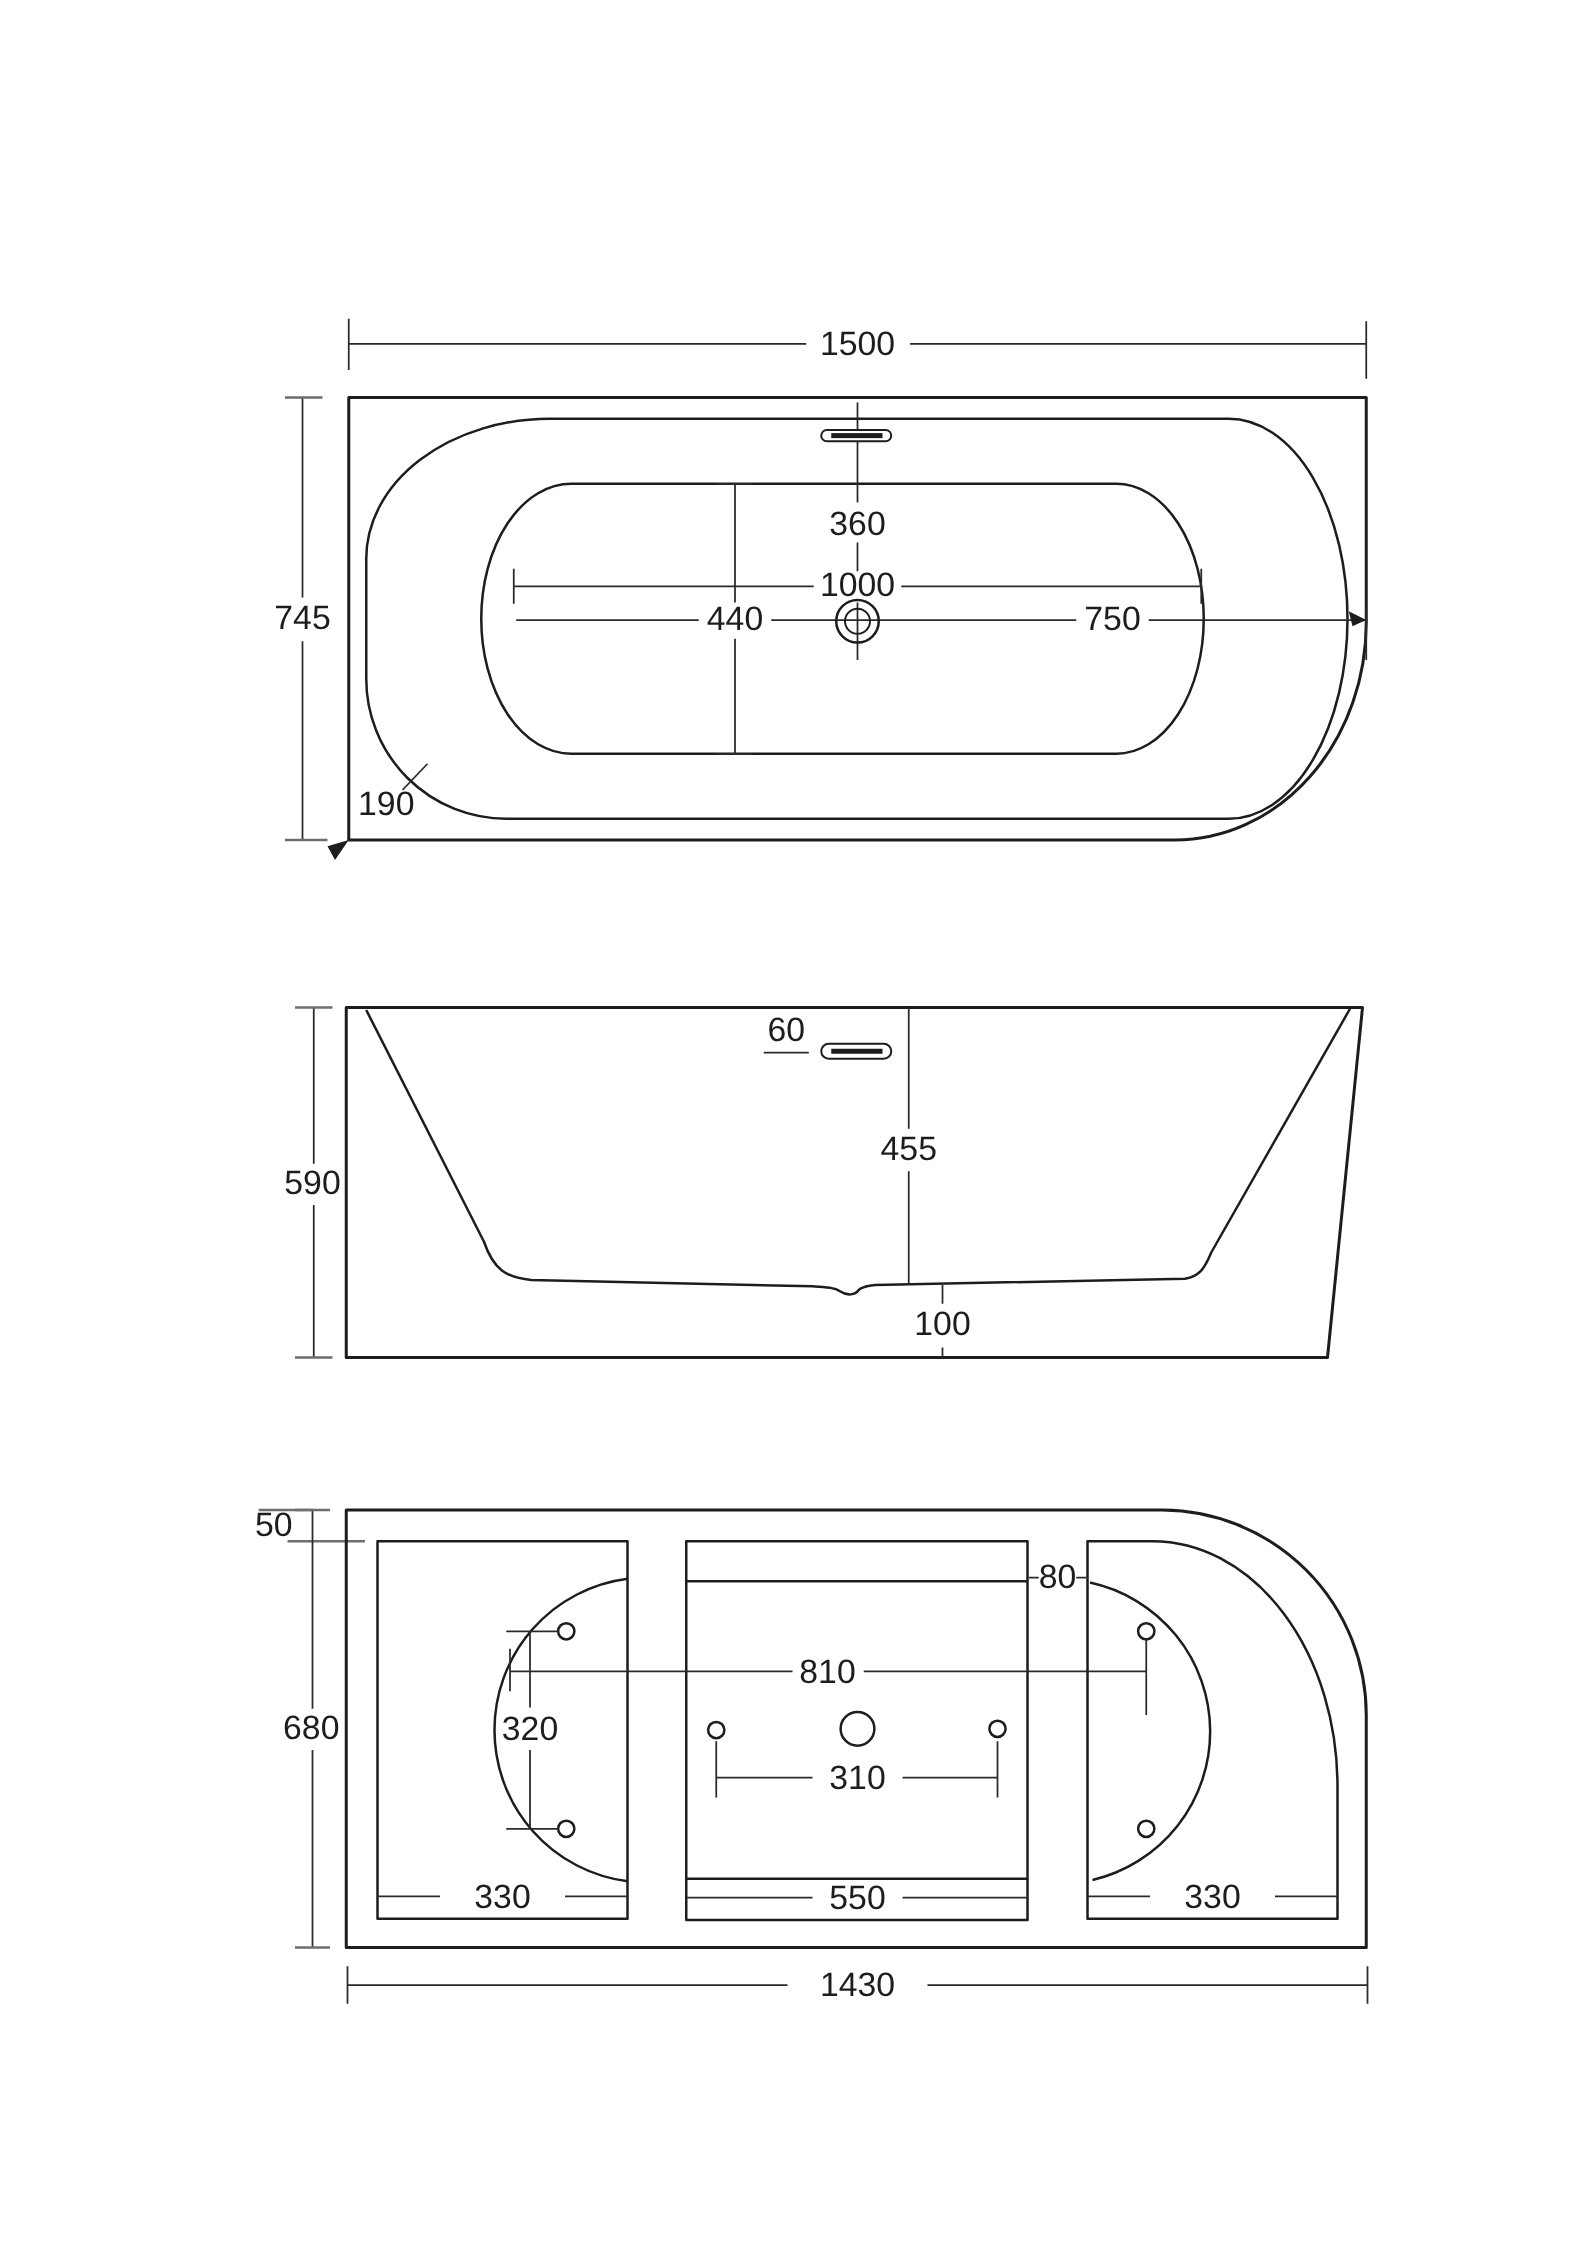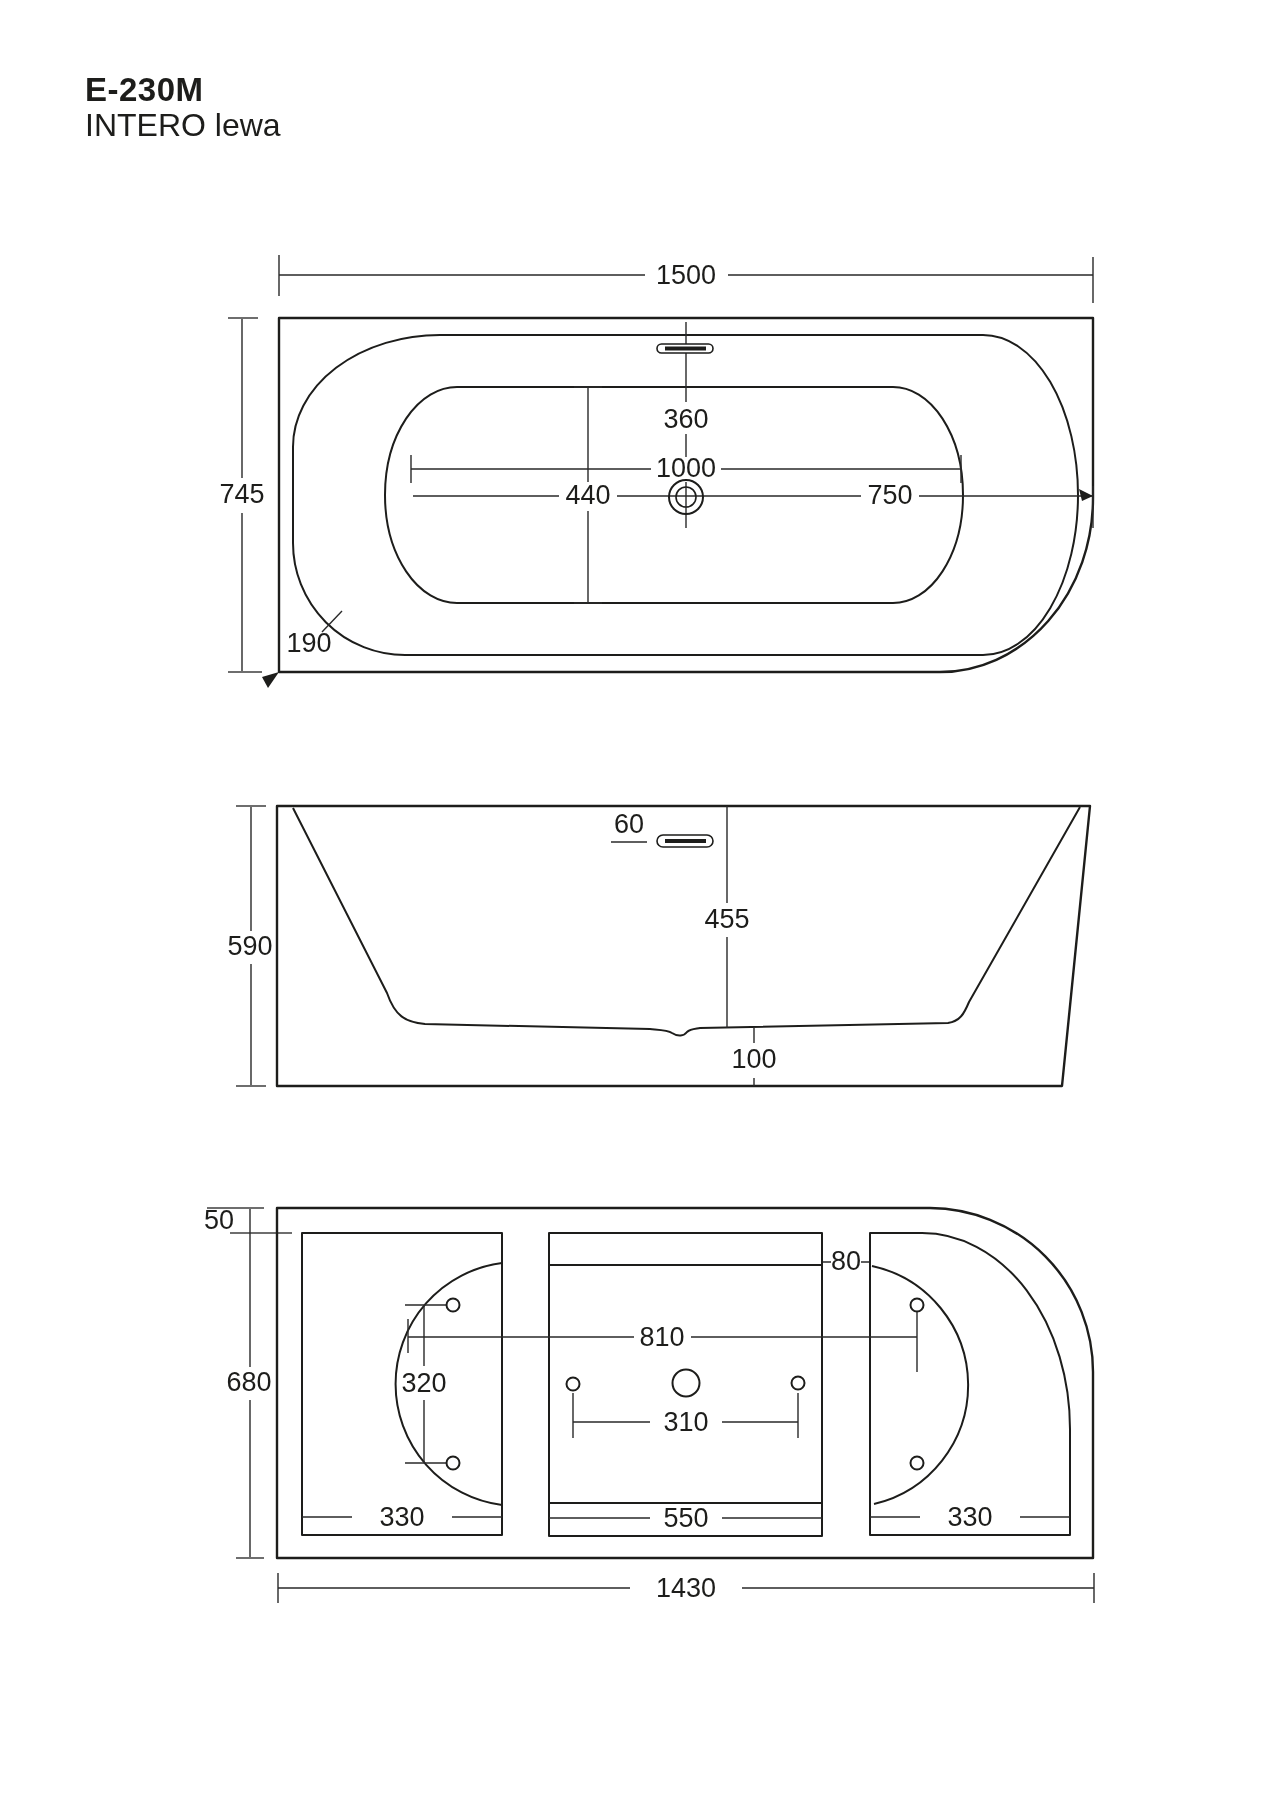--- a/index.html
+++ b/index.html
@@ -14,24 +14,20 @@
   .dim{fill:none;stroke:#2a2a2a;stroke-width:1.4;}
   .tick{fill:none;stroke:#6e6e6e;stroke-width:2;}
   .dimtxt{fill:#1d1d1b;font-family:"Liberation Sans",sans-serif;font-size:27px;}
   .anch{text-anchor:middle;}
 </style>
 </head>
 <body>
 
 <div id="page">
 
-  <div id="title-block">
-    <div id="title-model">E-230M</div>
-    <div id="title-variant">INTERO lewa</div>
-  </div>
 
   <svg width="1274" height="1800" viewBox="0 0 1274 1800">
 
     <g>
 
       <g>
         <path class="dim" d="M279,275 H645 M728,275 H1093"></path>
         <path class="dim" d="M279,255 V296 M1093,257 V303"></path>
         <text class="dimtxt anch" x="686" y="284">1500</text>
       </g>

